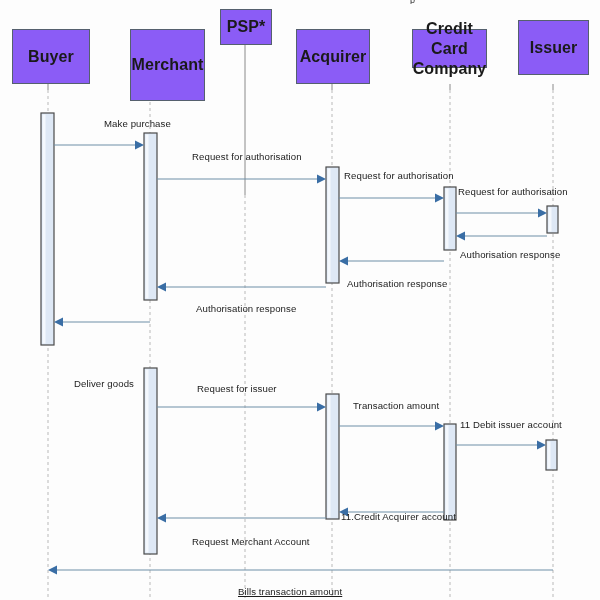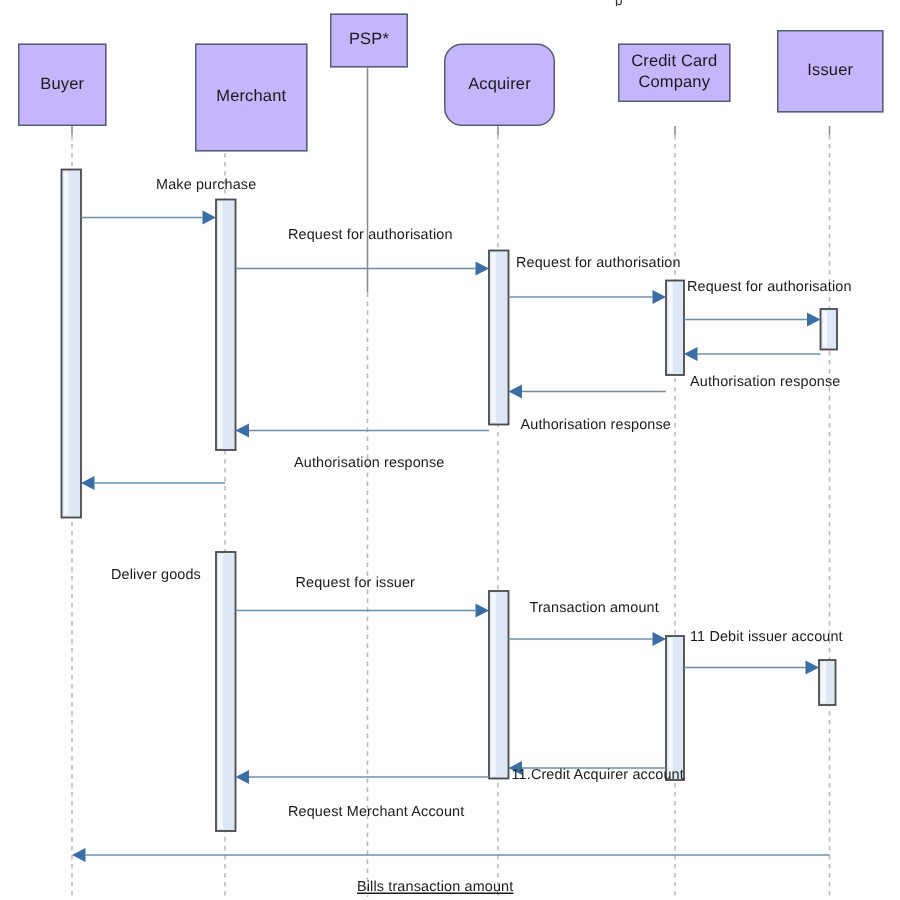--- a/index.html
+++ b/index.html
@@ -19,30 +19,31 @@
     overflow: hidden;
   }
   #stage svg {
     position: absolute;
     left: 0;
     top: 0;
   }
   .lifeline-box {
     position: absolute;
     box-sizing: border-box;
-    background: #c4b5fd;
+    background: #8b5cf6;
     border: 1.4px solid #55606e;
     display: flex;
     align-items: center;
     justify-content: center;
     text-align: center;
-    font-size: 11px;
+    font-size: 16px;
     color: #1a1a1a;
     line-height: 1.25;
     letter-spacing: 0.1px;
+    font-weight: bold;
   }
   .msg-label {
     position: absolute;
     font-size: 9.6px;
     color: #1c1c1c;
     white-space: nowrap;
     letter-spacing: 0.1px;
   }
   .title-crumb {
     position: absolute;
@@ -162,30 +163,30 @@
         <line x1="326" y1="518" x2="166" y2="518" stroke="#6f8fa8" stroke-width="1.1"></line>
         <polygon points="157,518 166,513.4 166,522.6" fill="#3a6ea5"></polygon>
       </g>
       <g>
         <line x1="553" y1="570" x2="57" y2="570" stroke="#6f8fa8" stroke-width="1.1"></line>
         <polygon points="48,570 57,565.4 57,574.6" fill="#3a6ea5"></polygon>
       </g>
     </svg>
 
   <div id="boxes">
-      <div class="lifeline-box" style="left: 12px; top: 29px; width: 59px; height: 55px;">
+      <div class="lifeline-box" style="left: 12px; top: 29px; width: 78px; height: 55px;">
         <span>Buyer</span>
       </div>
       <div class="lifeline-box" style="left: 130px; top: 29px; width: 75px; height: 72px;">
         <span>Merchant</span>
       </div>
       <div class="lifeline-box" style="left: 220px; top: 9px; width: 52px; height: 36px;">
         <span>PSP*</span>
       </div>
-      <div class="lifeline-box" style="left: 296px; top: 29px; width: 74px; height: 55px; border-radius: 12px;">
+      <div class="lifeline-box" style="left: 296px; top: 29px; width: 74px; height: 55px;">
         <span>Acquirer</span>
       </div>
       <div class="lifeline-box" style="left: 412px; top: 29px; width: 75px; height: 39px;">
         <span>Credit Card<br>Company</span>
       </div>
       <div class="lifeline-box" style="left: 518px; top: 20px; width: 71px; height: 55px;">
         <span>Issuer</span>
       </div>
     </div>
   <div id="labels">

